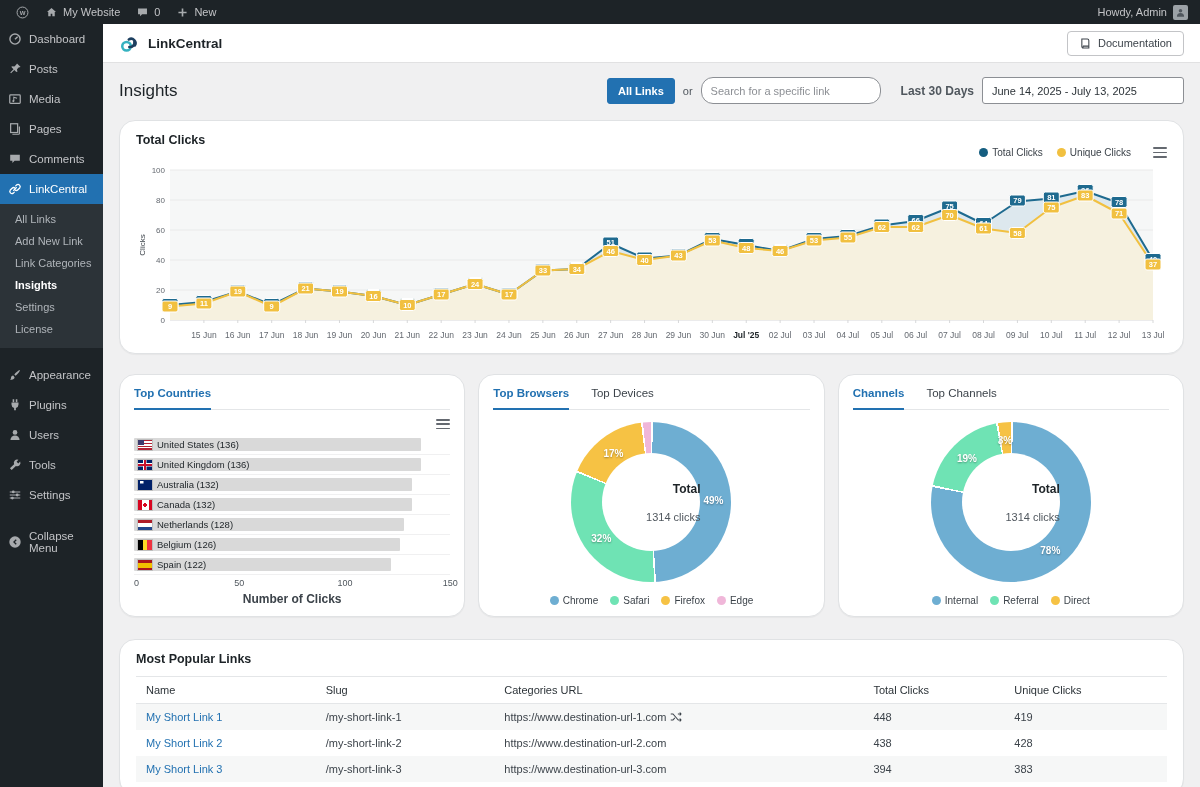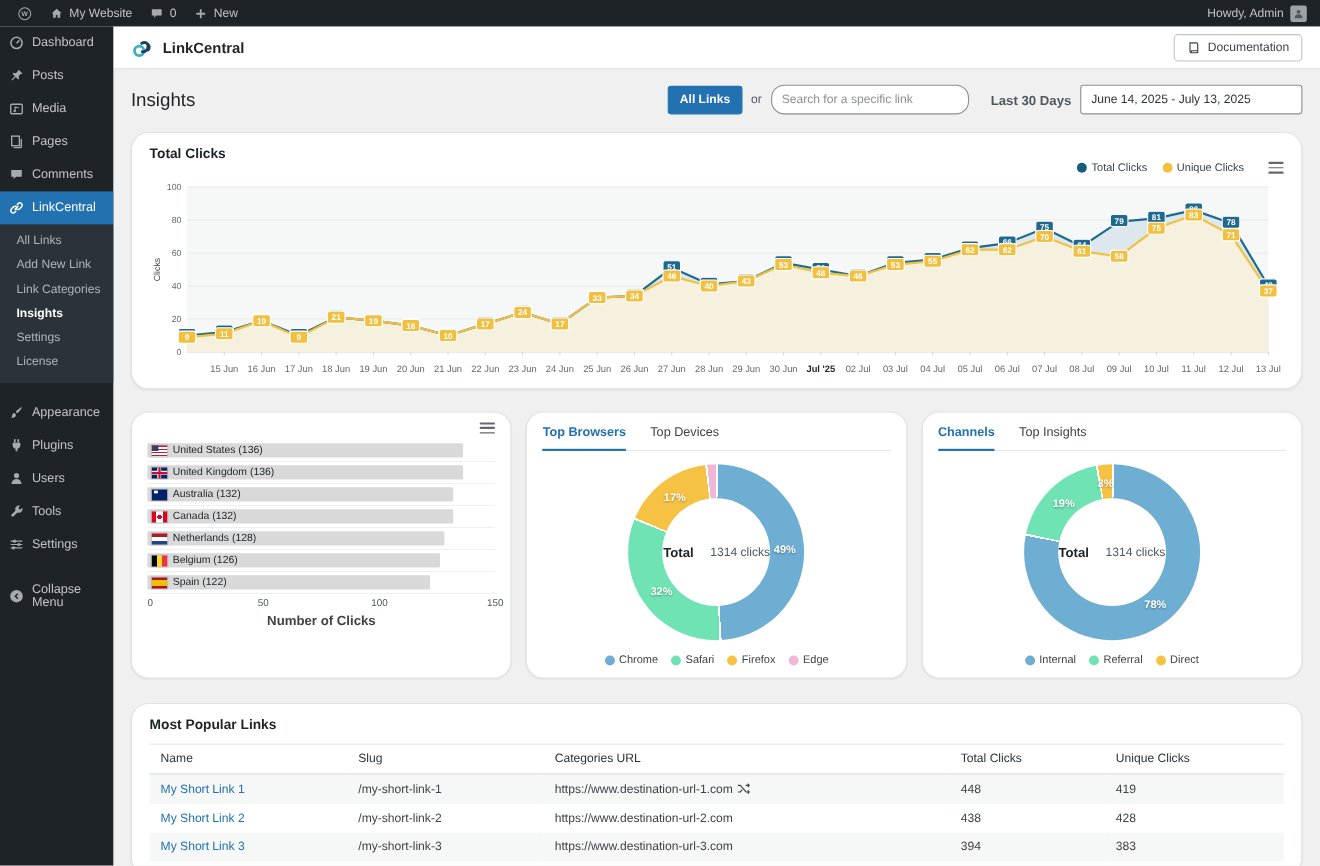--- a/index.html
+++ b/index.html
@@ -86,22 +86,22 @@
   .flag-au{background:linear-gradient(#fff,#fff) 1.5px 1.5px/3.5px 2.5px no-repeat,#012169}
   .flag-ca{background:radial-gradient(circle at 50% 50%,#d80621 0 2px,transparent 2px),
            linear-gradient(90deg,#d80621 0 25%,#fff 25% 75%,#d80621 75%)}
   .flag-nl{background:linear-gradient(#ae1c28 0 33%,#fff 33% 66%,#21468b 66%)}
   .flag-be{background:linear-gradient(90deg,#000 0 33%,#fdda25 33% 66%,#ef3340 66%)}
   .flag-es{background:linear-gradient(#aa151b 0 25%,#f1bf00 25% 75%,#aa151b 75%)}
 
   
   .donut-wrap{display:flex;flex-direction:column;align-items:center;padding-top:12px}
   .donut{position:relative;width:160px;height:160px;border-radius:50%;cursor:pointer}
-  .hole{position:absolute;inset:31px;background:#fff;border-radius:50%;display:flex;flex-direction:row;
-        align-items:center;justify-content:center;gap:15px}
+  .hole{position:absolute;inset:31px;background:#fff;border-radius:50%;display:flex;flex-direction:column;
+        align-items:flex-end;justify-content:center;gap:15px}
   .hole-t{font-size:12px;font-weight:bold;color:#1d2327}
   .hole-v{font-size:11px;color:#50575e}
   .pct{position:absolute;transform:translate(-50%,-50%);font-size:10px;font-weight:bold;color:#fff;
        text-shadow:0 1px 2px rgba(0,0,0,.35)}
   .donut-legend{display:flex;gap:12px;margin-top:13px;font-size:10px;color:#3c434a;align-items:center}
 
   
   #links-card{margin:22px 16px 0;padding:12px 16px}
   table{width:100%;border-collapse:collapse;margin-top:10px;font-size:11px}
   th{text-align:left;font-weight:normal;color:#2c3338;padding:7px 10px;
@@ -611,20 +611,23 @@
             <rect x="1009.0" y="99.0" width="16" height="11" rx="2" fill="#f1c040" stroke="#fff" stroke-width="1"></rect>
             <text x="1017.0" y="107.3" font-size="7.5" font-weight="bold" fill="#fff" text-anchor="middle">37</text>
           </g>
           <text transform="translate(9 85) rotate(-90)" font-size="8" fill="#3c434a" text-anchor="middle">Clicks</text>
         </svg></div>
   </div>
 
   <div id="row2">
 
     <div class="card half-card">
+      <div class="tabs">
+        <span class="tab active">Top Countries</span>
+      </div>
       <div id="countries-body">
         <div class="cmenu-row">
             <span class="burger">
               <span></span>
               <span></span>
               <span></span>
             </span>
           </div>
         <div id="countries-rows">
             <div class="crow">
@@ -686,21 +689,21 @@
             <span class="leg"><span class="dot" style="background:#6fe3b4"></span>Safari</span>
             <span class="leg"><span class="dot" style="background:#f6c244"></span>Firefox</span>
             <span class="leg"><span class="dot" style="background:#f0b7d9"></span>Edge</span>
           </div>
       </div>
     </div>
 
     <div class="card half-card">
       <div class="tabs">
         <span class="tab active">Channels</span>
-        <span class="tab">Top Insights</span>
+        <span class="tab">Top Channels</span>
       </div>
       <div class="donut-wrap">
         <div class="donut" style="background:conic-gradient(#fff 0% 0.4%,#6eaed2 0.4% 78%,#fff 78% 78.4%,#6fe3b4 78.4% 97%,#fff 97% 97.4%,#f6c244 97.4% 100%)">
             <div class="pct" style="left:119.5px;top:127.8px">78%</div>
             <div class="pct" style="left:36.2px;top:36.2px">19%</div>
             <div class="pct" style="left:74.2px;top:18.3px">3%</div>
             <div class="hole">
               <div class="hole-t">Total</div>
               <div class="hole-v">1314 clicks</div>
             </div>

